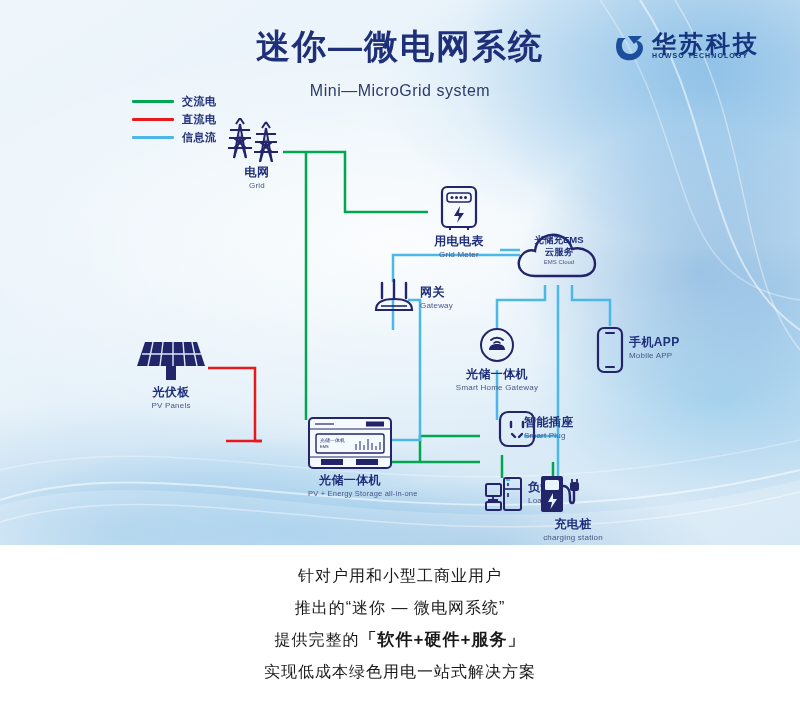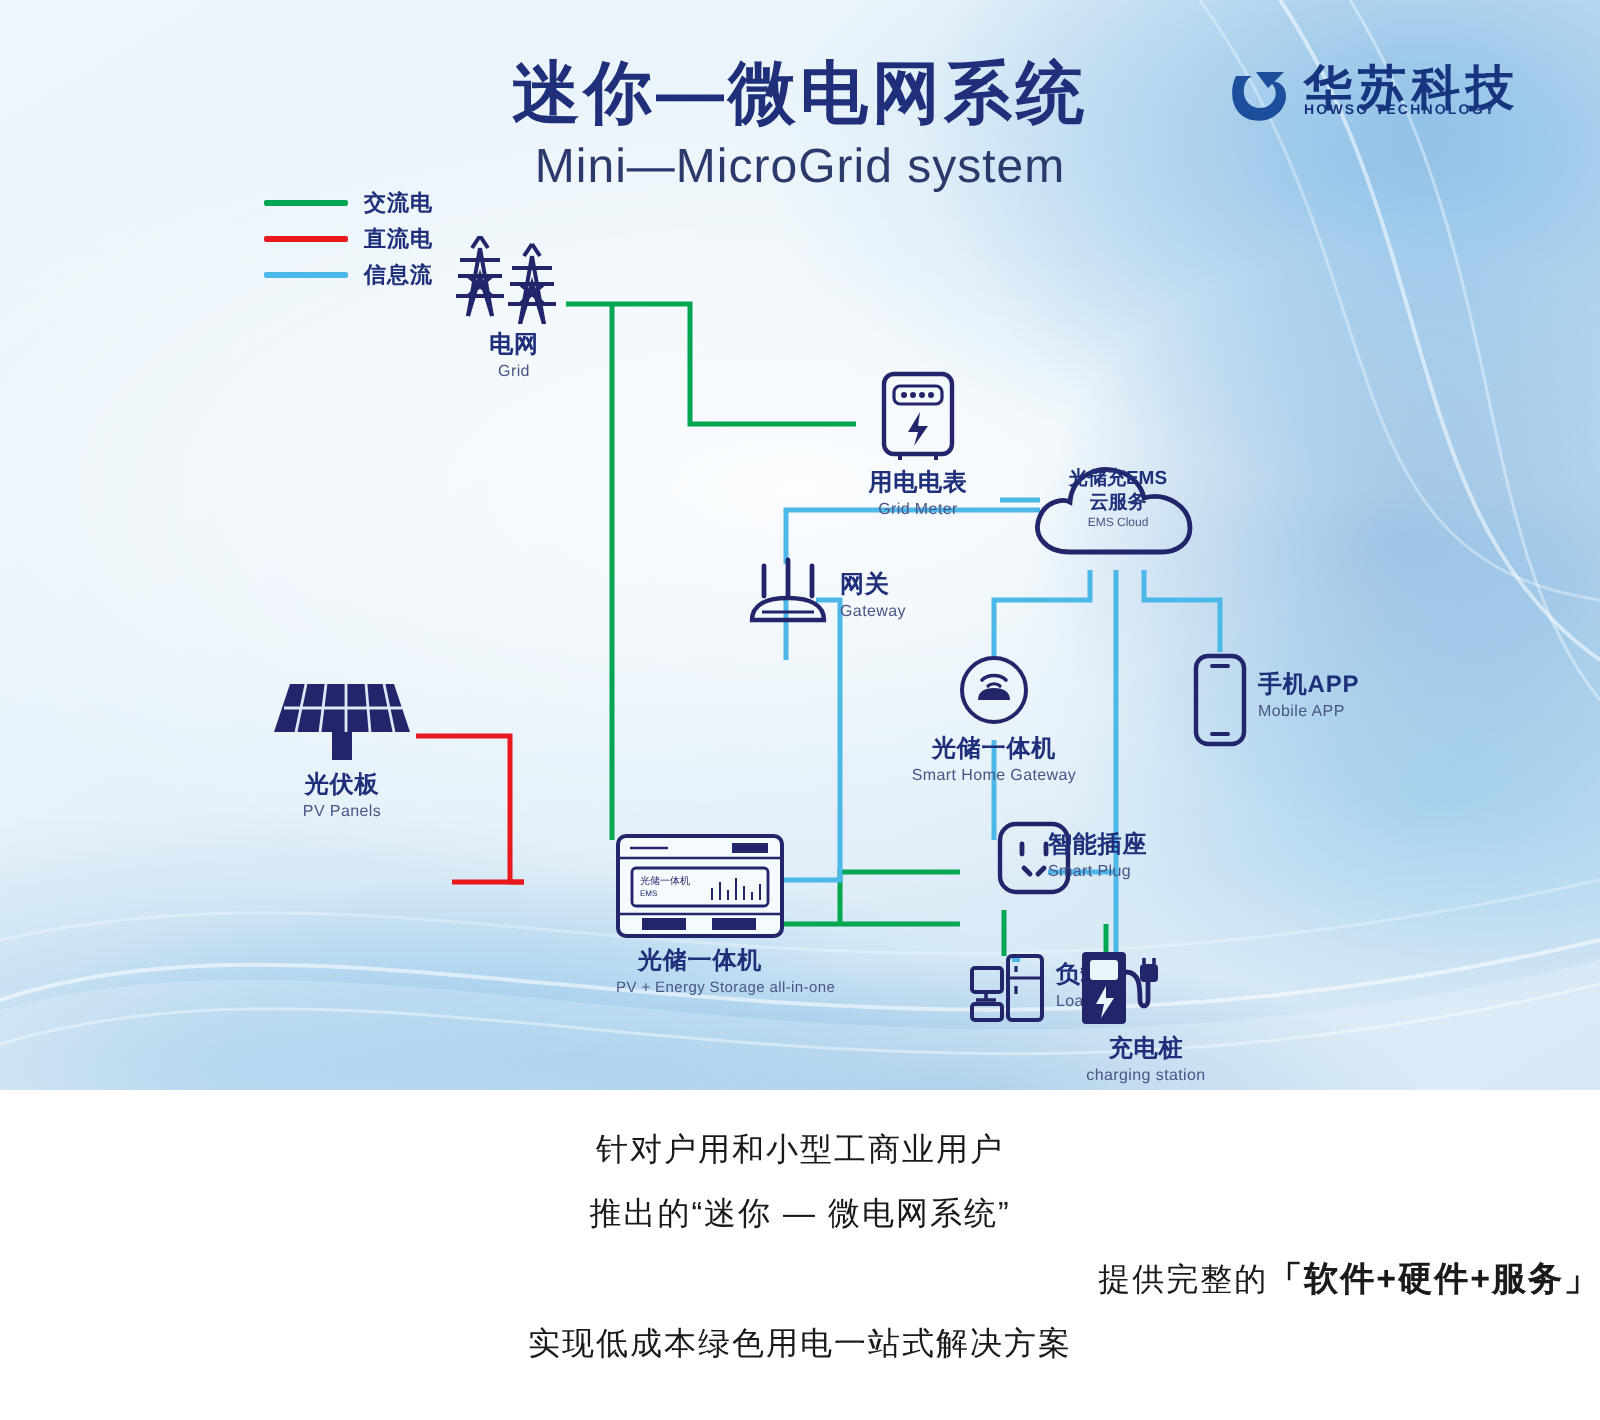--- a/index.html
+++ b/index.html
@@ -33,22 +33,22 @@
   #sw5{width:620px;height:200px;left:180px;top:450px;
        background:radial-gradient(closest-side,rgba(70,145,205,.35),rgba(70,145,205,0) 72%);}
   .wave{position:absolute;pointer-events:none;}
 
   
   #title-cn{
     position:absolute;left:0;top:24px;width:800px;text-align:center;
     font-size:34px;font-weight:bold;color:#1f2f7a;letter-spacing:2px;
   }
   #title-en{
-    position:absolute;left:0;top:70px;width:800px;text-align:center;
-    font-size:24px;color:#2c3a6b;letter-spacing:.5px;
+    position:absolute;left:0;top:82px;width:800px;text-align:center;
+    font-size:16px;color:#2c3a6b;letter-spacing:.5px;
   }
   
   #logo{position:absolute;left:612px;top:28px;width:150px;height:42px;}
   #logo-cn{position:absolute;left:40px;top:0px;font-size:24px;font-weight:bold;color:#16357f;letter-spacing:3px;}
   #logo-en{position:absolute;left:40px;top:24px;font-size:7px;font-weight:bold;color:#16357f;letter-spacing:1.1px;}
 
   
   #legend{position:absolute;left:132px;top:94px;}
   .lg-row{height:14px;display:flex;align-items:center;margin-bottom:4px;}
   .lg-bar{width:42px;height:3px;margin-right:8px;border-radius:1px;}
@@ -57,21 +57,21 @@
   
   .node{position:absolute;}
   .lbl-cn{font-size:12px;font-weight:bold;color:#1f2f7a;white-space:nowrap;letter-spacing:.4px;}
   .lbl-en{font-size:8px;color:#4a5585;white-space:nowrap;letter-spacing:.2px;}
   .lbl-center{text-align:center;}
   .ico{display:block;}
 
   
   #bottom{position:absolute;left:0;top:560px;width:800px;text-align:center;color:#1a1a1a;}
   .bline{font-size:16px;line-height:32px;letter-spacing:1px;}
-  .bline.b3{font-size:16px;text-align:right;}
+  .bline.b3{font-size:16px;}
   .bstrong{font-weight:bold;font-size:17px;}
 </style>
 </head>
 <body>
 
 <div id="banner">
   <div class="swirl" id="sw1"></div>
   <div class="swirl" id="sw2"></div>
   <div class="swirl" id="sw3"></div>
   <div class="swirl" id="sw4"></div>

